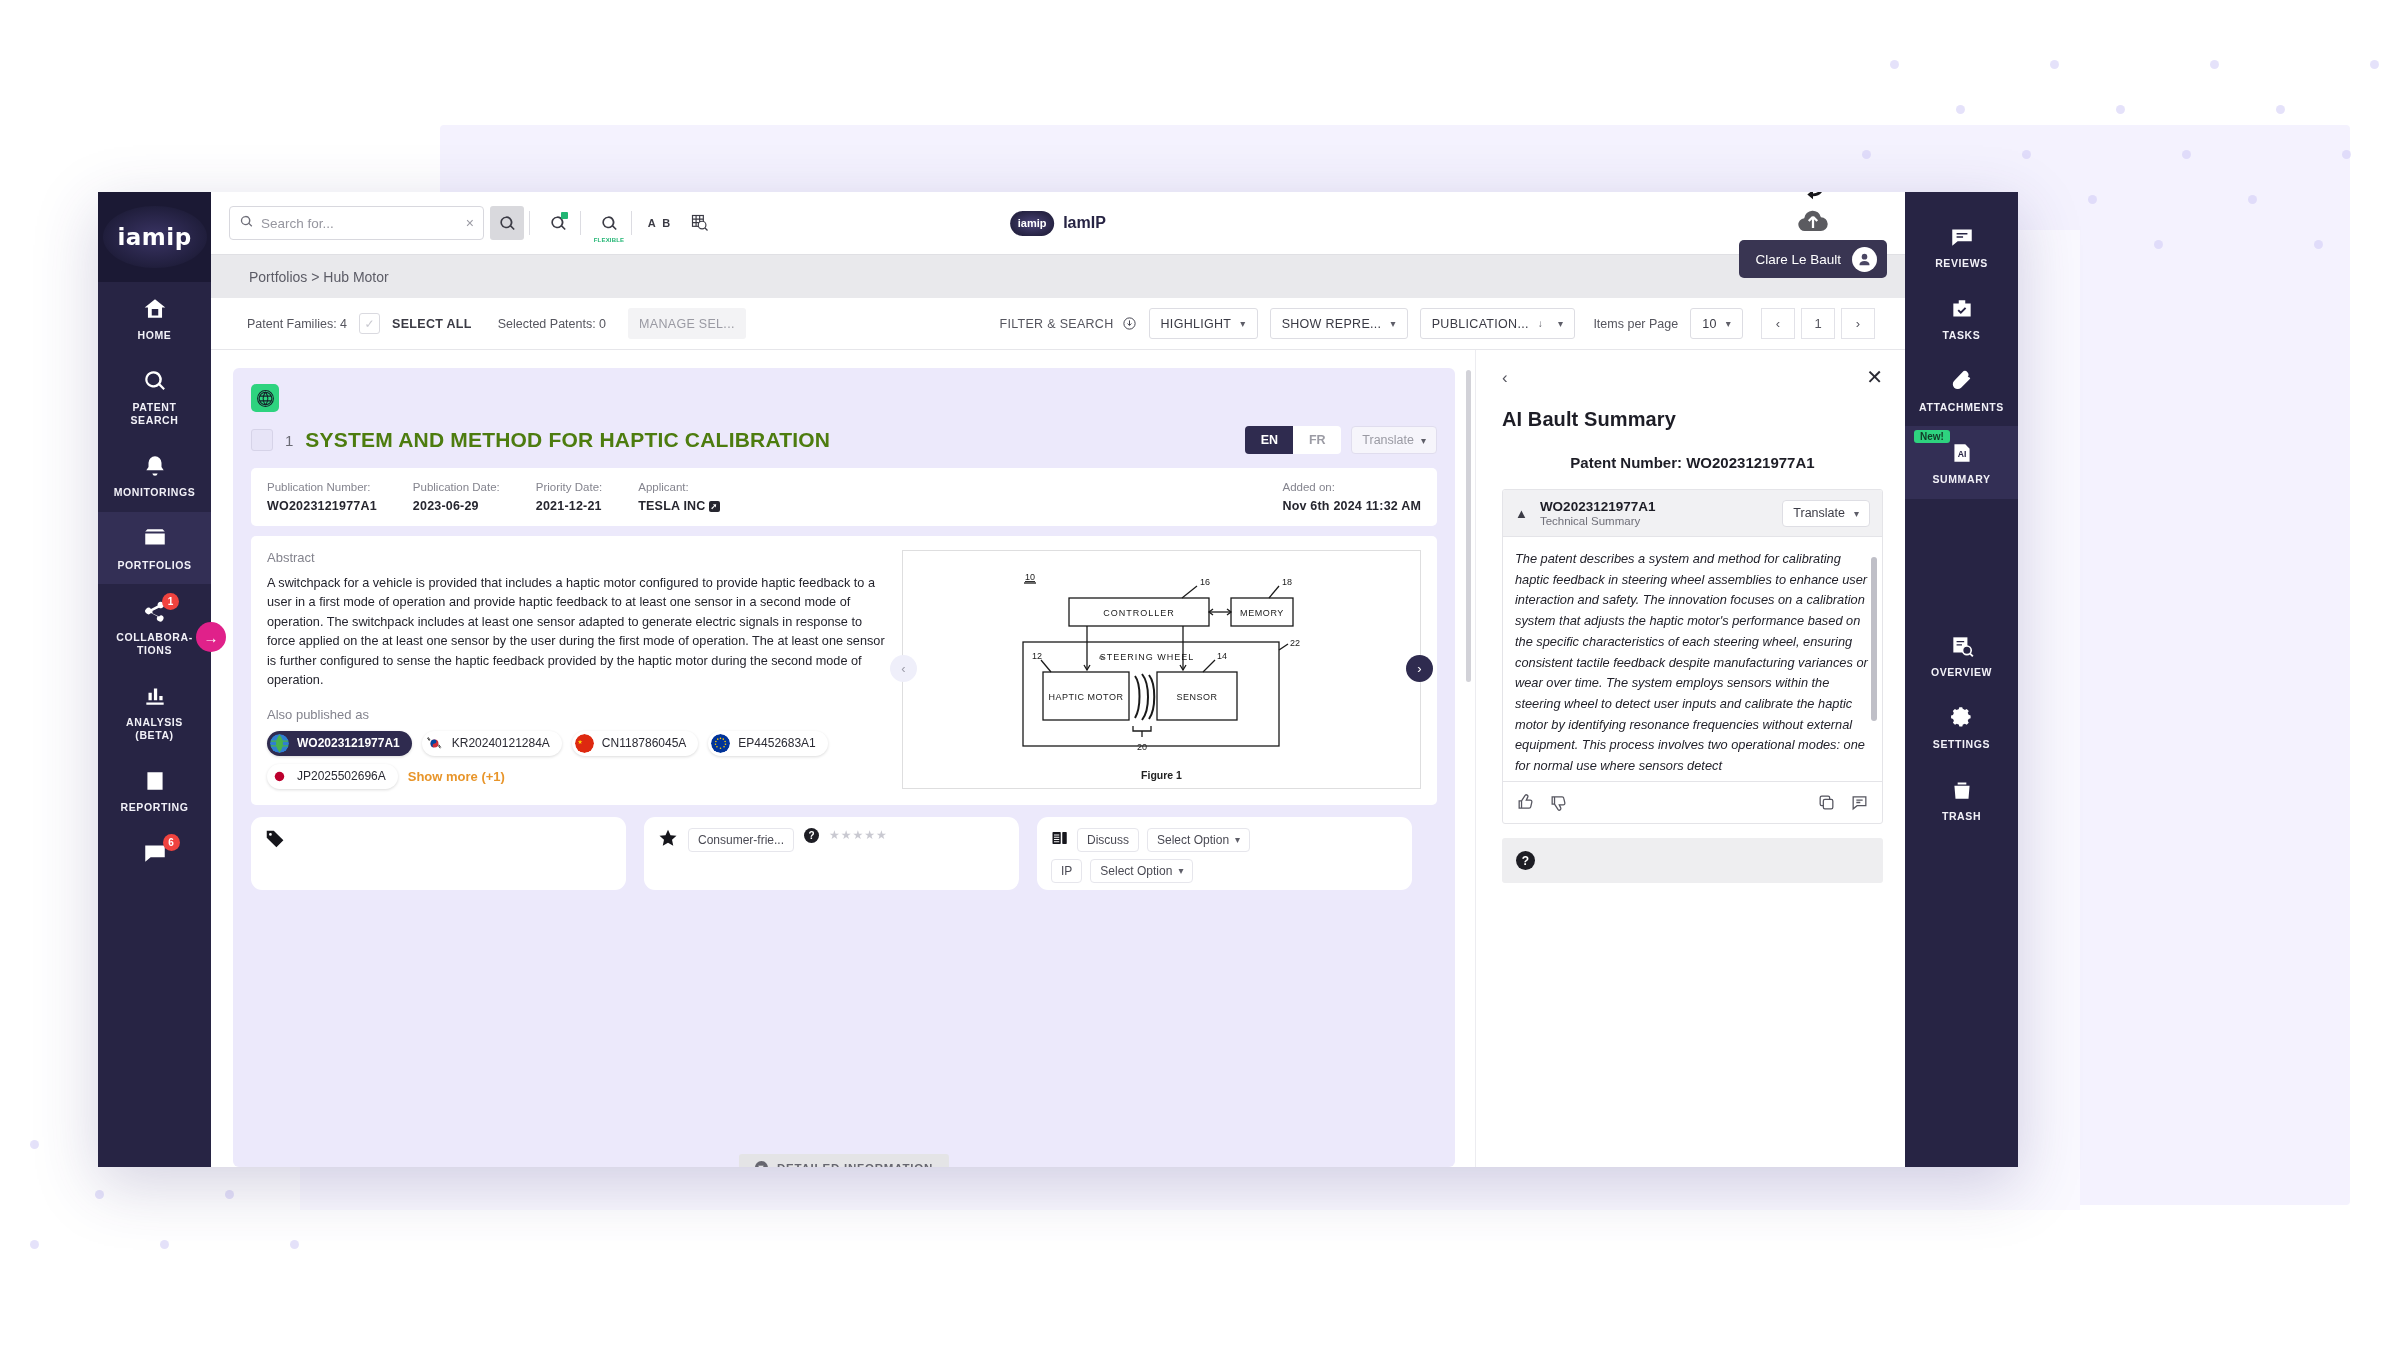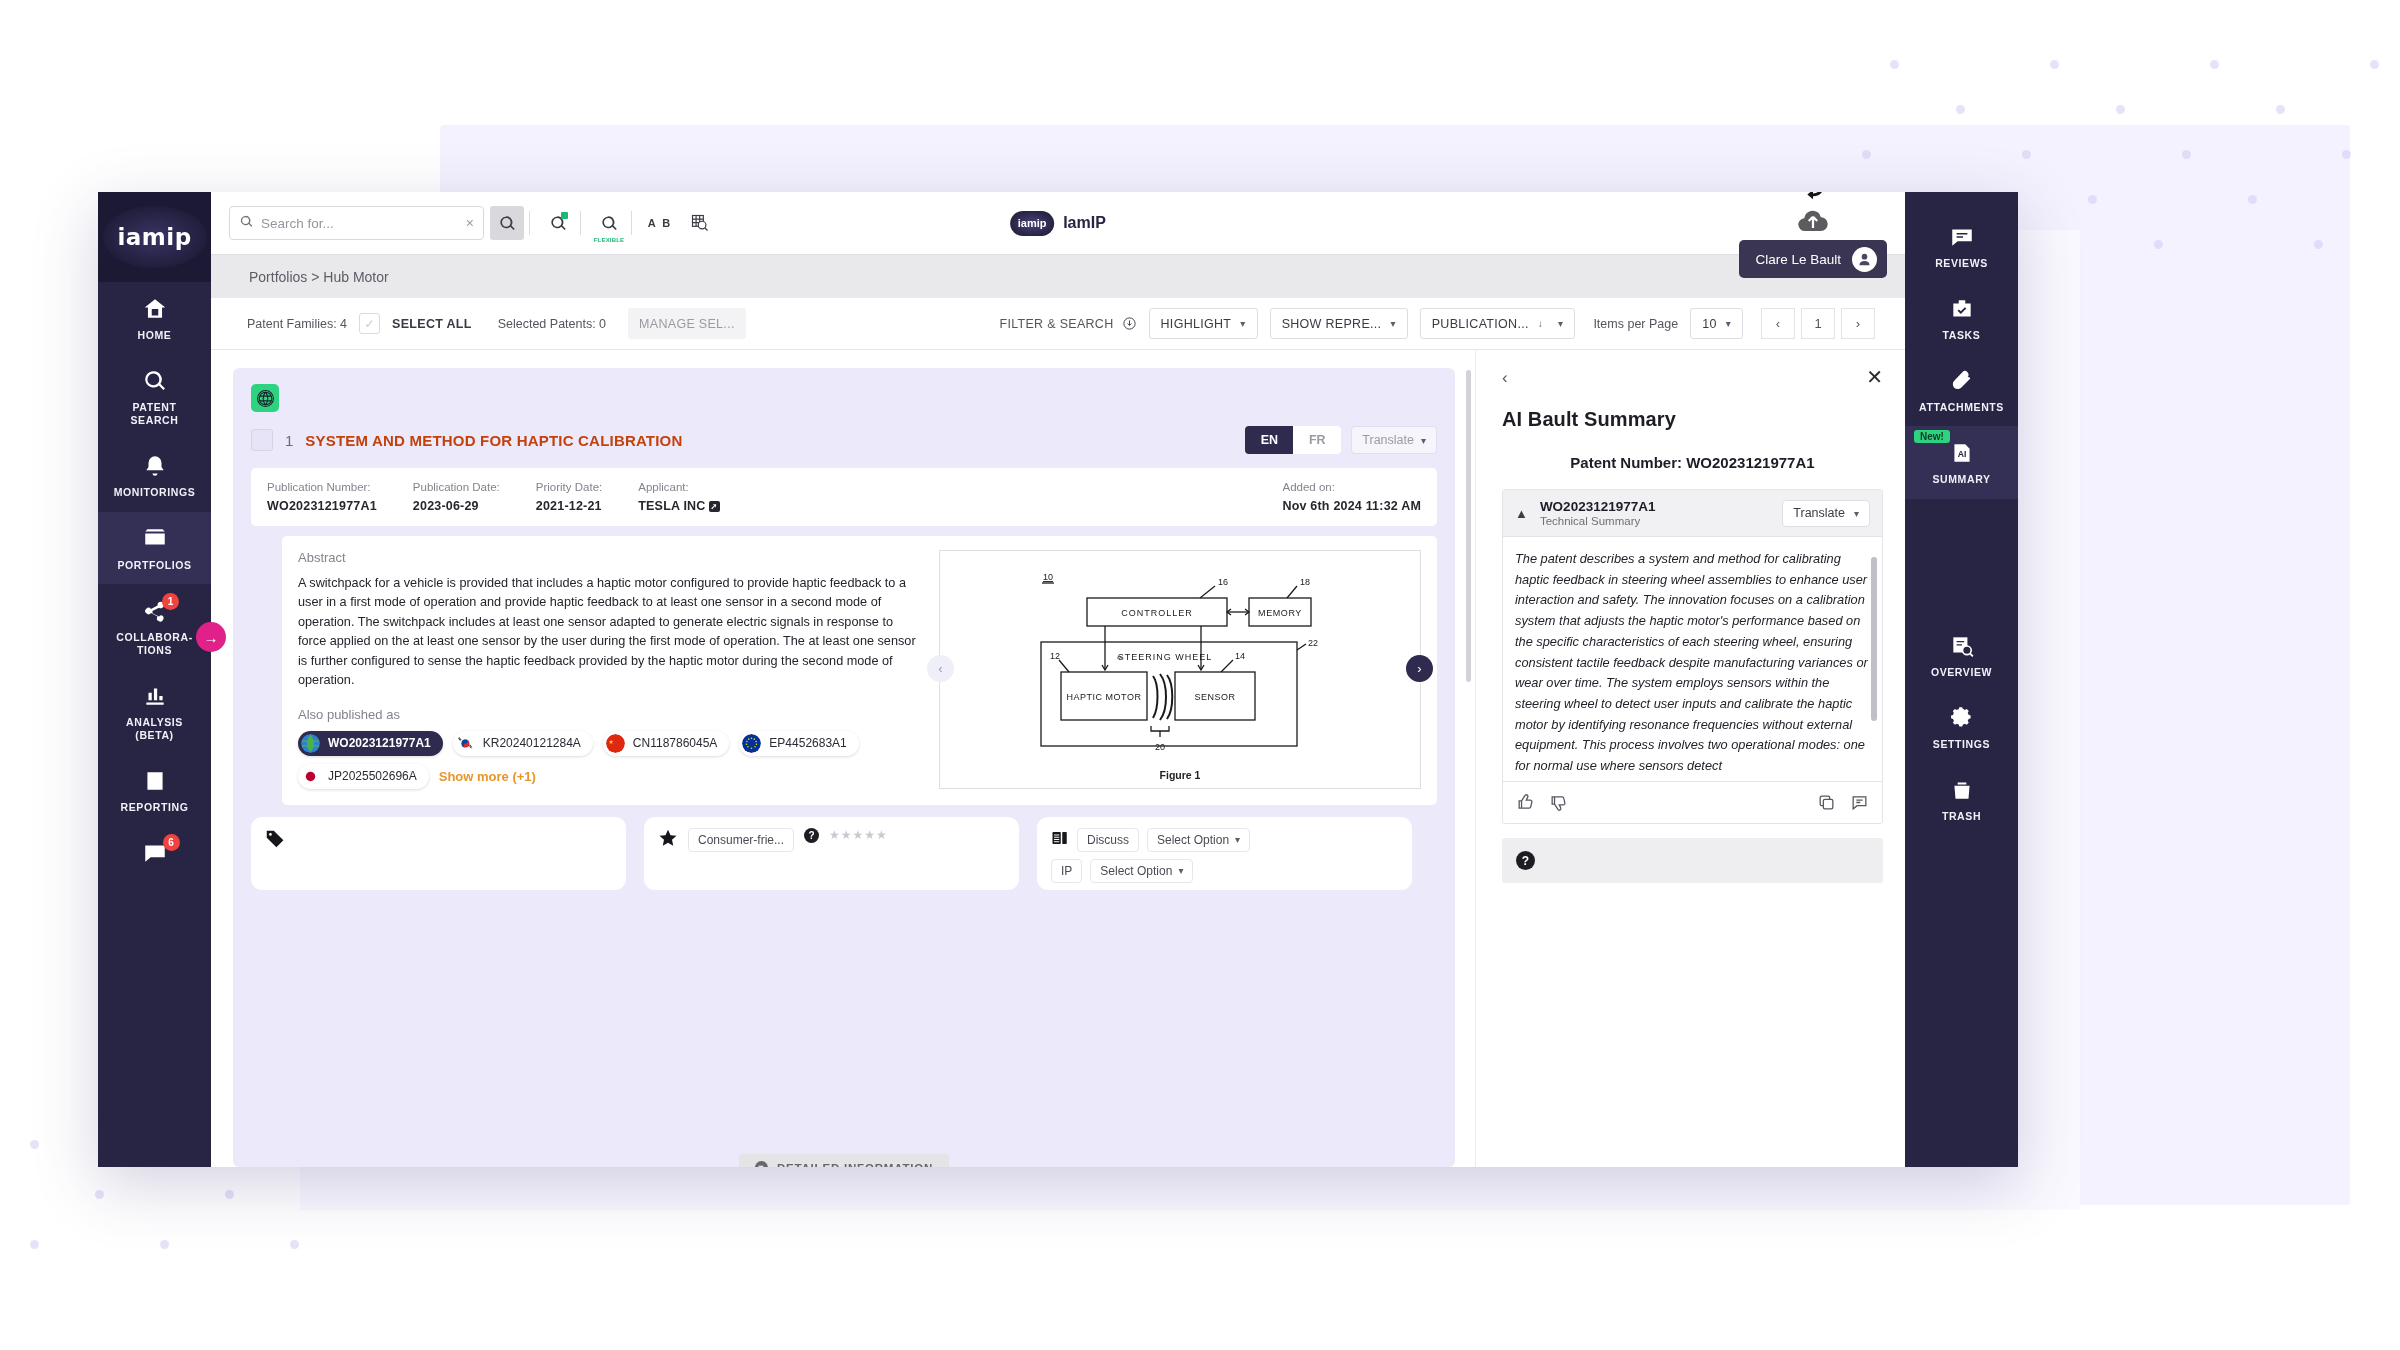--- a/index.html
+++ b/index.html
@@ -169,21 +169,21 @@
     display:flex; align-items:center; justify-content:center; margin-bottom: 10px;
   }
   #globe-badge svg { width: 19px; height:19px; fill:#15202b; }
   #card-title-row { display:flex; align-items:center; gap: 12px; height: 36px; }
   .title-check {
     width: 22px; height: 22px; border:1px solid #d6d3e8; border-radius:3px;
     background:#e7e4f7; cursor:pointer;
   }
   #card-index { font-size: 15px; color:#6a6a74; }
   #card-title {
-    font-size: 15px; font-weight: 700; color:#c2410c; letter-spacing:.2px;
+    font-size: 21px; font-weight: 700; color:#4d7c0f; letter-spacing:.2px;
   }
   #lang-group { margin-left:auto; display:flex; align-items:center; gap: 10px; }
   .lang-tabs { display:flex; border-radius:4px; overflow:hidden; }
   .lang-tab {
     width: 48px; height: 28px; display:flex; align-items:center; justify-content:center;
     font-size: 12.5px; font-weight:700; cursor:pointer; background:#fff; color:#9b9ba4;
   }
   .lang-tab.active { background:#2f2b4f; color:#fff; }
   .translate-btn {
     border:1px solid #e0ddee; background:#f6f5fb; border-radius:4px; height:28px;
@@ -196,21 +196,21 @@
   }
   .meta-col { margin-right: 36px; }
   .meta-label { font-size: 11.5px; color:#84848e; margin-bottom: 6px; }
   .meta-value { font-size: 12.5px; color:#26262f; font-weight: 600; letter-spacing:.2px; }
   .meta-col.right { margin-left:auto; margin-right: 0; text-align:left; }
   .ext-ico { display:inline-flex; width:11px; height:11px; background:#26262f; color:#fff;
     align-items:center; justify-content:center; font-size:8px; border-radius:2px; margin-left:3px; vertical-align: 1px;}
 
   #body-panel {
     background:#fff; border-radius:5px; margin-top: 10px; padding: 14px 16px 16px;
-    display:flex; gap: 16px; position: relative; margin-left: 31px;
+    display:flex; gap: 10px; position: relative;
   }
   #abstract-col { width: 625px; flex: 0 0 625px; }
   .sec-label { font-size: 13px; color:#83838d; margin-bottom: 9px; }
   #abstract-text { font-size: 12.7px; line-height: 1.53; color:#24242d; }
   #also-label { font-size: 13px; color:#83838d; margin: 16px 0 9px; }
   #pub-chips { display:flex; flex-wrap: wrap; gap: 8px 10px; align-items:center; }
   .pub-chip {
     display:flex; align-items:center; gap: 8px; background:#fff; border-radius: 13px;
     padding: 3px 12px 3px 3px; box-shadow: 0 1px 3px rgba(0,0,0,.14);
     font-size: 12px; color:#2a2a33; cursor:pointer; white-space:nowrap;

